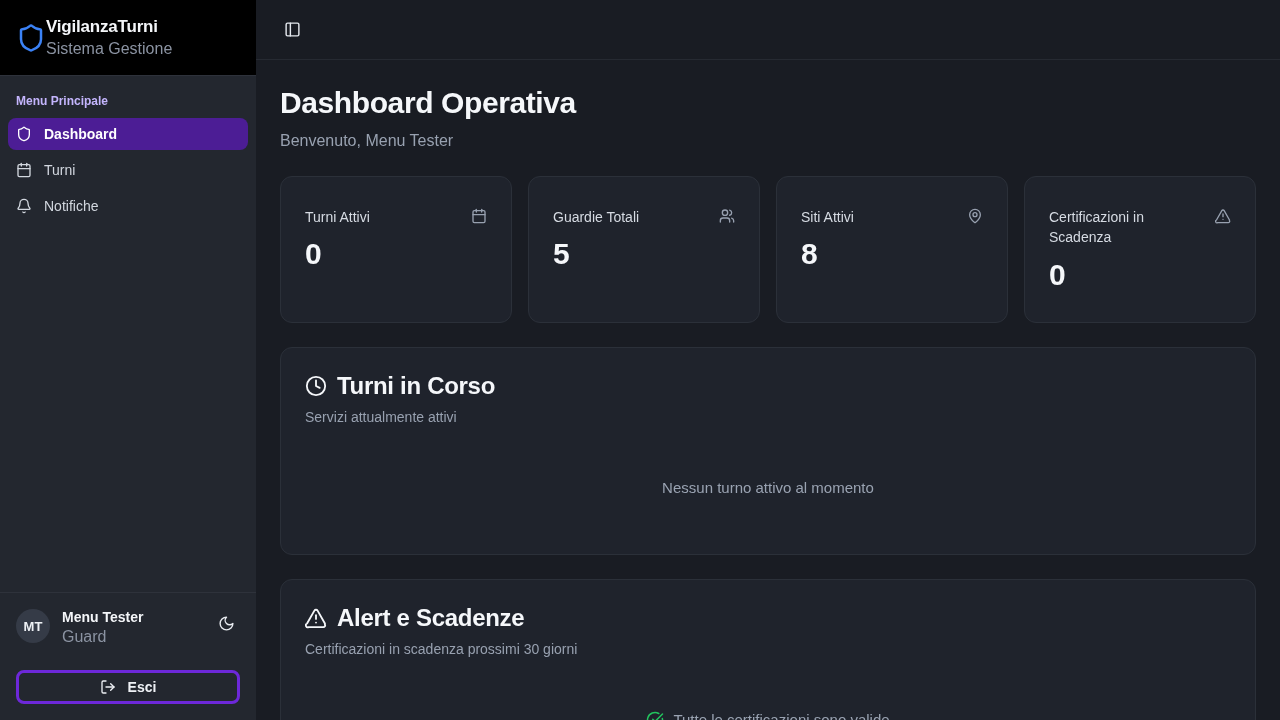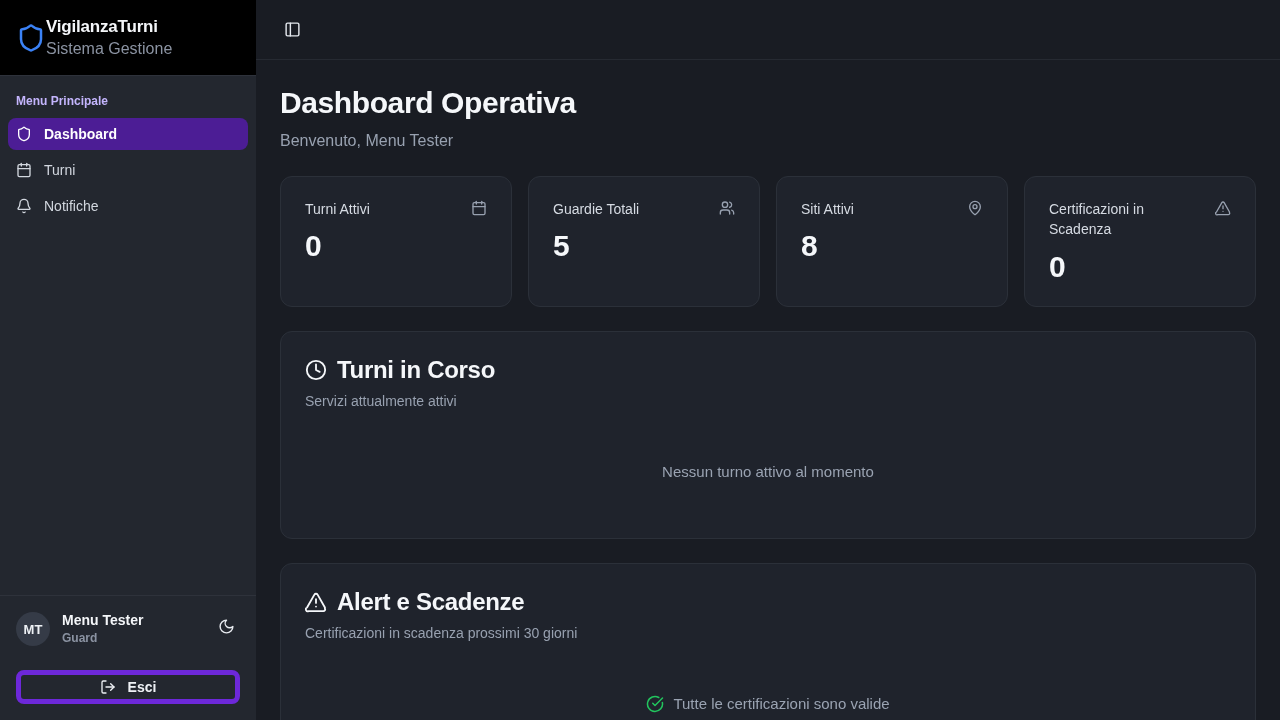--- a/index.html
+++ b/index.html
@@ -21,37 +21,37 @@
   .menu-label { margin: 18px 16px 10px; font-size: 12px; font-weight: 600; color: #c4b5fd; }
   .nav { padding: 0 8px; display: flex; flex-direction: column; gap: 4px; }
   .nav-item { display: flex; align-items: center; gap: 12px; height: 32px; padding: 0 8px; border-radius: 8px; font-size: 14px; font-weight: 500; color: #d2d7df; cursor: pointer; }
   .nav-item.active { background: #4c1d95; color: #ffffff; font-weight: 700; }
   .nav-icon { color: inherit; flex-shrink: 0; }
 
   .sidebar-footer { margin-top: auto; border-top: 1px solid #2e323b; padding: 16px; }
   .user-row { display: flex; gap: 12px; }
   .avatar { width: 34px; height: 34px; border-radius: 50%; background: #353b47; color: #eef1f5; display: flex; align-items: center; justify-content: center; font-size: 13px; font-weight: 600; flex-shrink: 0; }
   .user-name { font-size: 14px; font-weight: 700; color: #f4f6f9; }
-  .user-role { font-size: 12px; color: #8b93a2; margin-top: 3px; font-weight: bold; }
+  .user-role { font-size: 16px; color: #8b93a2; margin-top: 3px; }
   .theme-toggle { margin-left: auto; width: 28px; height: 28px; background: none; border: none; color: #e8ebf0; display: flex; align-items: center; justify-content: center; cursor: pointer; border-radius: 6px; }
-  .logout-btn { margin-top: 24px; width: 100%; height: 34px; border: 5px solid #6d28d9; border-radius: 8px; background: transparent; color: #eef1f5; font-size: 14px; font-weight: 600; display: flex; align-items: center; justify-content: center; gap: 12px; cursor: pointer; font-family: inherit; }
+  .logout-btn { margin-top: 24px; width: 100%; height: 34px; border: 3px solid #6d28d9; border-radius: 8px; background: transparent; color: #eef1f5; font-size: 14px; font-weight: 600; display: flex; align-items: center; justify-content: center; gap: 12px; cursor: pointer; font-family: inherit; }
 
   
   .main { flex: 1; display: flex; flex-direction: column; min-width: 0; }
   .topbar { height: 60px; border-bottom: 1px solid #262a32; display: flex; align-items: center; padding: 0 22px; flex-shrink: 0; }
   .panel-toggle { width: 28px; height: 28px; background: none; border: none; color: #e4e8ee; display: flex; align-items: center; justify-content: center; cursor: pointer; border-radius: 6px; }
 
   .content { padding: 26px 24px; }
   .page-title { font-size: 30px; font-weight: 700; color: #f5f7fa; letter-spacing: -0.4px; }
   .page-subtitle { margin-top: 12px; font-size: 16px; color: #98a1b0; }
 
   .card { background: #1f232c; border: 1px solid #2b3039; border-radius: 12px; }
 
   .stats-grid { display: grid; grid-template-columns: repeat(4, 1fr); gap: 16px; margin-top: 26px; }
-  .stat-card { padding: 22px 24px; min-height: 128px; }
+  .stat-card { padding: 30px 24px; min-height: 128px; }
   .stat-head { display: flex; justify-content: space-between; align-items: flex-start; gap: 10px; }
   .stat-label { font-size: 14px; font-weight: 500; color: #d6dbe3; line-height: 1.45; }
   .stat-icon { color: #98a1b0; flex-shrink: 0; margin-top: 1px; }
   .stat-value { margin-top: 10px; font-size: 30px; font-weight: 700; color: #f5f7fa; }
 
   .panels-grid { display: grid; grid-template-columns: repeat(1, 1fr); gap: 24px; margin-top: 24px; }
   .panel-card { padding: 24px; min-height: 208px; }
   .panel-title-row { display: flex; align-items: center; gap: 10px; font-size: 24px; font-weight: 700; color: #f5f7fa; letter-spacing: -0.3px; }
   .panel-title-icon { color: #f5f7fa; flex-shrink: 0; }
   .panel-subtitle { margin-top: 9px; font-size: 14px; color: #98a1b0; }

